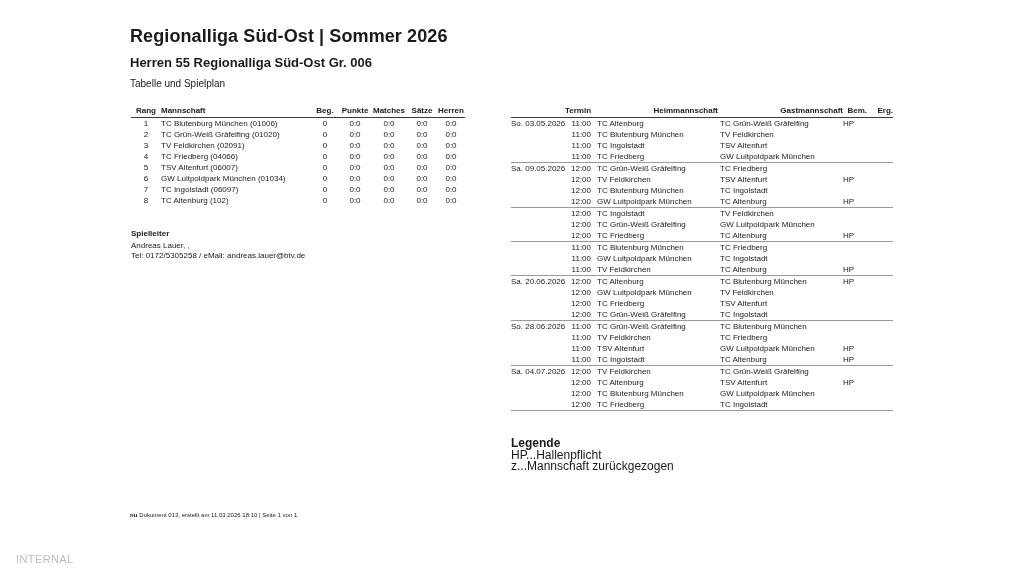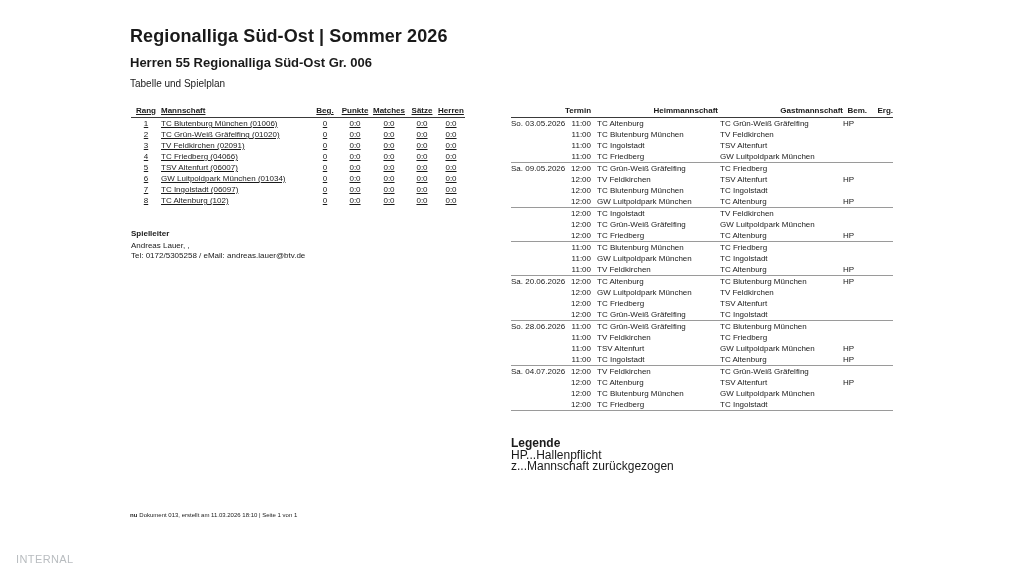--- a/index.html
+++ b/index.html
@@ -15,21 +15,21 @@
   .doc-header h1 { margin:0; font-size:18px; font-weight:bold; letter-spacing:.1px; }
   .doc-header h2 { margin:8px 0 0 0; font-size:13px; font-weight:bold; }
   .section-label { margin-top:8px; font-size:10px; font-weight:normal; }
 
   
   table { border-collapse:collapse; table-layout:fixed; font-size:8px; }
   th { font-weight:bold; padding:0 0 2px 0; border-bottom:1.5px solid #3a3a3a; white-space:nowrap; overflow:hidden; }
   td { padding:0; height:11px; line-height:11px; white-space:nowrap; overflow:hidden; }
 
   
-  .standings { position:absolute; left:131px; top:106px; width:334px;text-decoration:underline; }
+  .standings { position:absolute; left:131px; top:106px; width:334px; }
   .standings th, .standings td { text-align:center; }
   .standings th.c1, .standings td.c1 { text-align:left; }
   .standings th.c0 { text-align:center; }
 
   
   .schedule { position:absolute; left:511px; top:106px; width:382px; }
   .schedule th { text-align:right; }
   .schedule td { text-align:left; }
   .schedule td.col-time { text-align:right; }
   .schedule td.col-home, .schedule th.h-home { padding-left:6px; }

